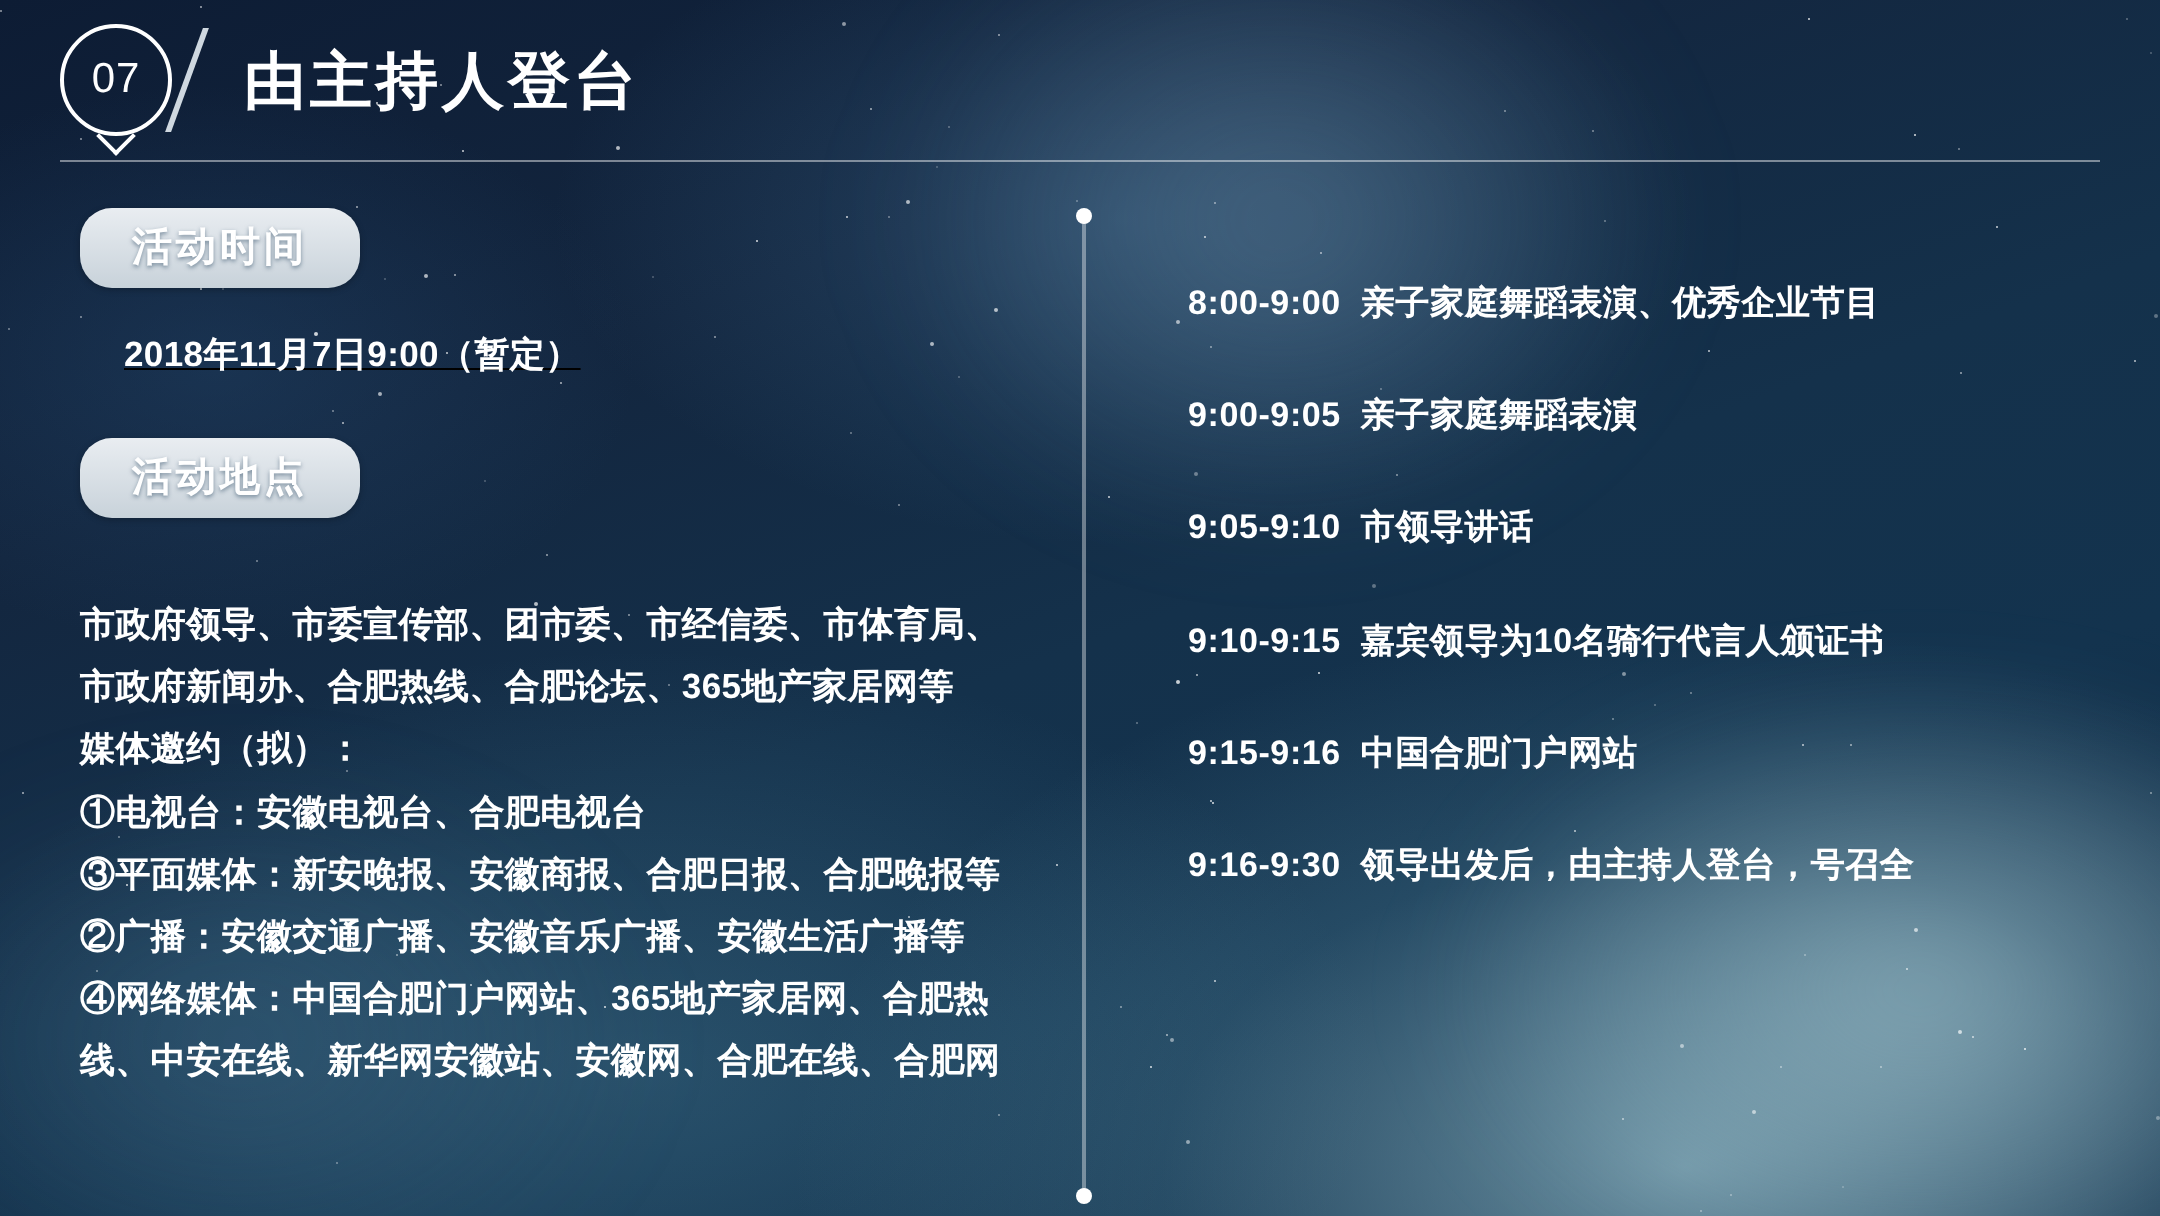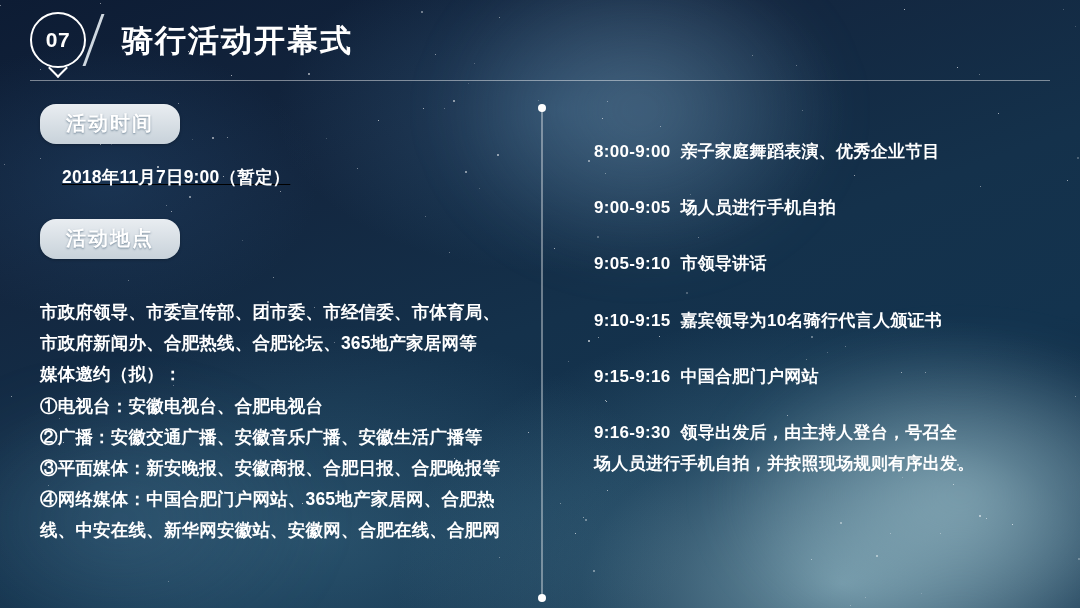--- a/index.html
+++ b/index.html
@@ -87,21 +87,21 @@
     transform: rotate(-45deg);
   }
   .badge .num {
     position: absolute;
     inset: 0;
     display: flex;
     align-items: center;
     justify-content: center;
     color: #ffffff;
     font-size: 21px;
-    font-weight: bold;
+    font-weight: normal;
     letter-spacing: 0.5px;
   }
   .slash {
     position: absolute;
     left: 92px; top: 14px;
     width: 3px; height: 52px;
     background: #cfd8e0;
     transform: skewX(-20deg);
   }
   .header-title {
@@ -341,21 +341,21 @@
       <div class="star" style="width: 1px; height: 1px; left: 986px; top: 518px; opacity: 0.68;"></div>
       <div class="star" style="width: 1px; height: 1px; left: 979px; top: 74px; opacity: 0.46;"></div>
     </div>
 
   <div class="header">
     <div class="badge">
       <div class="ring"></div>
       <div class="num">07</div>
     </div>
     <div class="slash"></div>
-    <div class="header-title">骑行活动开幕式</div>
+    <div class="header-title">由主持人登台</div>
     <div class="header-rule"></div>
   </div>
 
   <div class="divider">
     <div class="dot top"></div>
     <div class="dot bottom"></div>
   </div>
 
   <div class="col-left">
 
@@ -372,46 +372,43 @@
       <span class="pill">活动地点</span>
     </div>
 
     <div class="lt-gap"></div>
 
     <div class="para-block">
       <p>市政府领导、市委宣传部、团市委、市经信委、市体育局、</p>
       <p>市政府新闻办、合肥热线、合肥论坛、365地产家居网等</p>
       <p>媒体邀约（拟）：</p>
       <p>①电视台：安徽电视台、合肥电视台</p>
+      <p>③平面媒体：新安晚报、安徽商报、合肥日报、合肥晚报等</p>
       <p>②广播：安徽交通广播、安徽音乐广播、安徽生活广播等</p>
-      <p>③平面媒体：新安晚报、安徽商报、合肥日报、合肥晚报等</p>
       <p>④网络媒体：中国合肥门户网站、365地产家居网、合肥热</p>
       <p>线、中安在线、新华网安徽站、安徽网、合肥在线、合肥网</p>
     </div>
   </div>
 
   <div class="col-right">
 
     <div class="sched">
       <div class="sched-item">
         <span class="time">8:00-9:00</span><span>亲子家庭舞蹈表演、优秀企业节目</span>
       </div>
       <div class="sched-item">
-        <span class="time">9:00-9:05</span><span>场人员进行手机自拍</span>
+        <span class="time">9:00-9:05</span><span>亲子家庭舞蹈表演</span>
       </div>
       <div class="sched-item">
         <span class="time">9:05-9:10</span><span>市领导讲话</span>
       </div>
       <div class="sched-item">
         <span class="time">9:10-9:15</span><span>嘉宾领导为10名骑行代言人颁证书</span>
       </div>
       <div class="sched-item">
         <span class="time">9:15-9:16</span><span>中国合肥门户网站</span>
       </div>
       <div class="sched-item" style="margin-bottom:4px;">
         <span class="time">9:16-9:30</span><span>领导出发后，由主持人登台，号召全</span>
       </div>
-      <div class="sched-item last">
-        <span>场人员进行手机自拍，并按照现场规则有序出发。</span>
-      </div>
     </div>
   </div>
 </div>
 
 </body></html>

